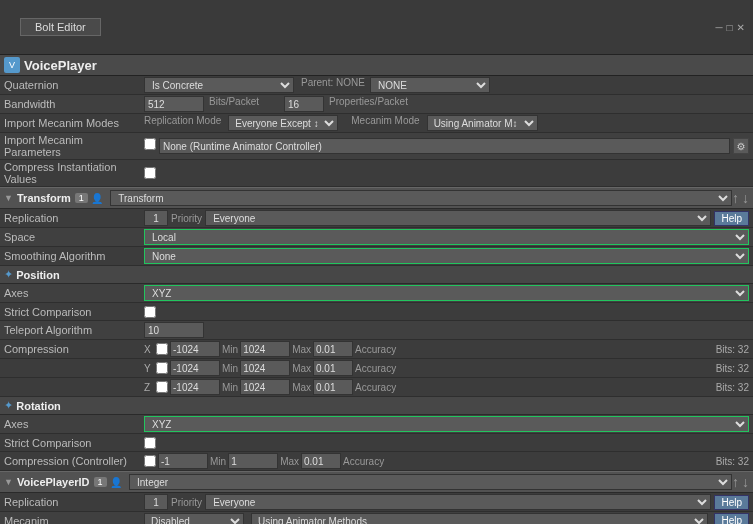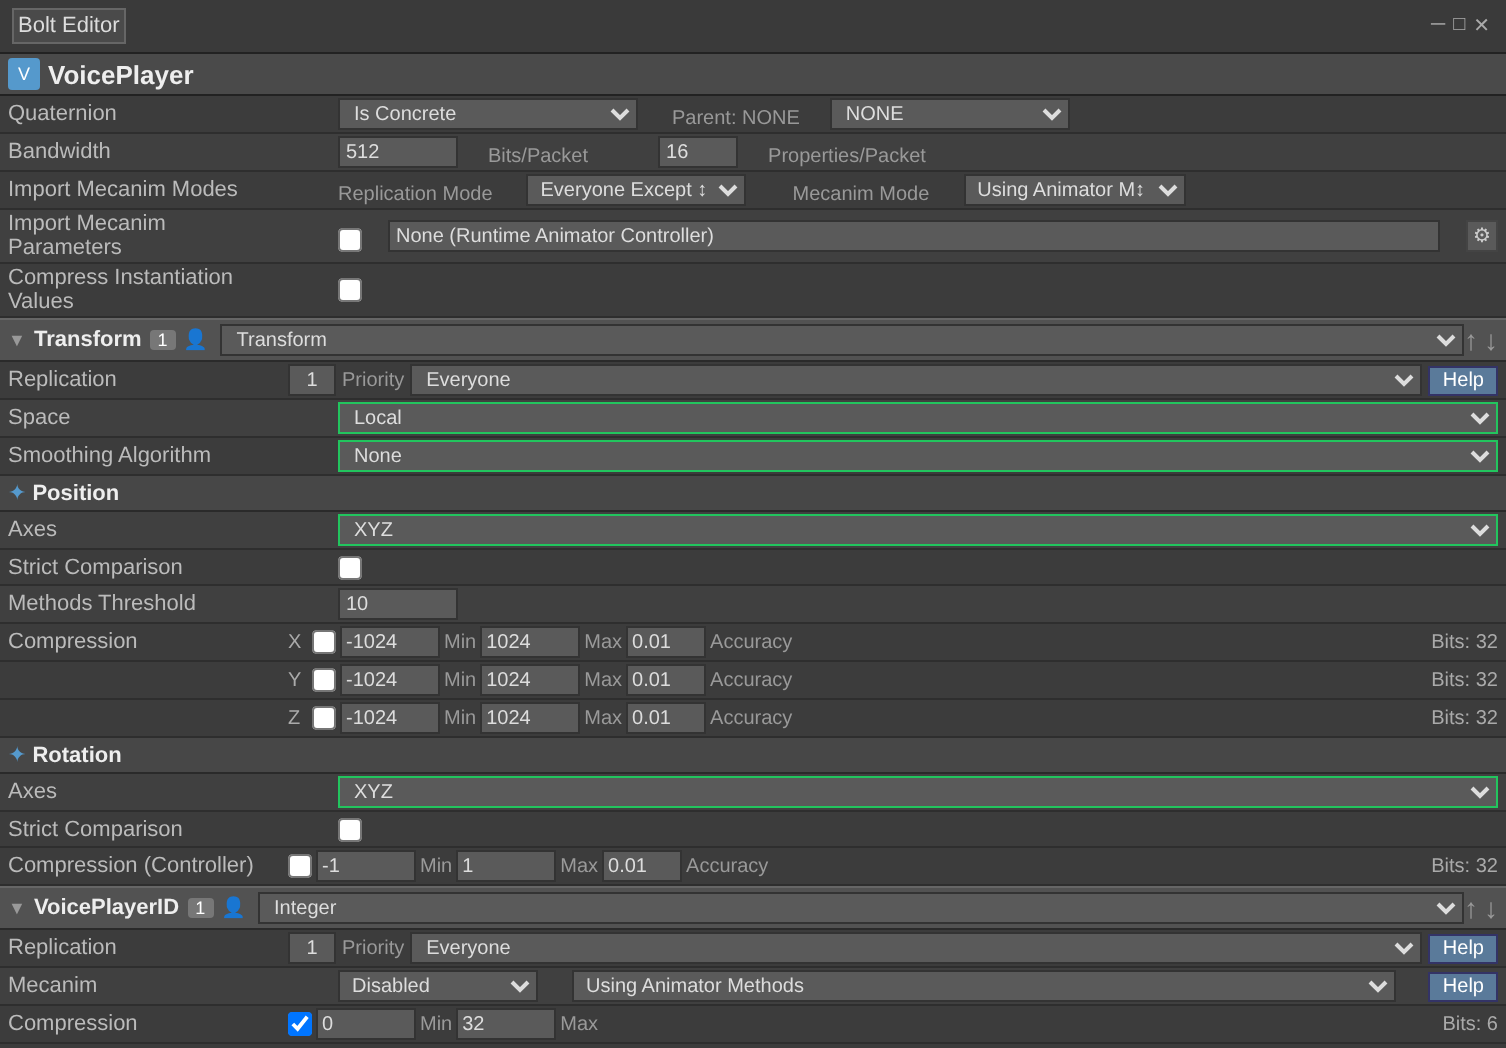--- a/index.html
+++ b/index.html
@@ -8,25 +8,25 @@
       font-size: 11px;
       background: #3c3c3c;
       color: #ddd;
       width: 753px;
       height: 524px;
       overflow: hidden;
     }
     .title-bar {
       background: #4a4a4a;
       border: 1px solid #666;
-      padding: 2px 2px;
+      padding: 2px 14px;
       font-size: 11px;
       color: #ddd;
       display: inline-block;
-      margin: 2px;
+      margin: 16px;
     }
     .main-container {
       background: #3c3c3c;
       height: calc(524px - 22px);
       overflow-y: auto;
       overflow-x: hidden;
     }
     .btn {
       background: #5a5a5a;
       border: 1px solid #333;
@@ -48,23 +48,22 @@
     .prop-label {
       width: 140px;
       min-width: 140px;
       color: #bbb;
       font-size: 11px;
       padding-right: 4px;
     }
     .prop-value {
       flex: 1;
       display: flex;
-      align-items: flex-end;
-      gap: 13px;
-      margin-left: 25px;
+      align-items: flex-start;
+      gap: 3px;
     }
     .select-field {
       background: #5a5a5a;
       border: 1px solid #333;
       color: #ddd;
       font-size: 10px;
       padding: 1px 3px;
       height: 16px;
     }
     .text-field {
@@ -421,21 +420,21 @@
   </div>
 
   <div class="prop-row">
     <div class="prop-label">Strict Comparison</div>
     <div class="prop-value">
       <input type="checkbox" class="checkbox" style="">
     </div>
   </div>
 
   <div class="prop-row alt">
-    <div class="prop-label">Methods Threshold</div>
+    <div class="prop-label">Teleport Algorithm</div>
     <div class="prop-value">
       <input class="text-field" style="width: 60px;" value="10">
     </div>
   </div>
 
   <div class="comp-row">
     <div class="comp-label">Compression</div>
     <span class="comp-axis">X</span>
     <input type="checkbox" class="comp-checkbox" style="">
     <input class="comp-num" value="-1024" style="">

